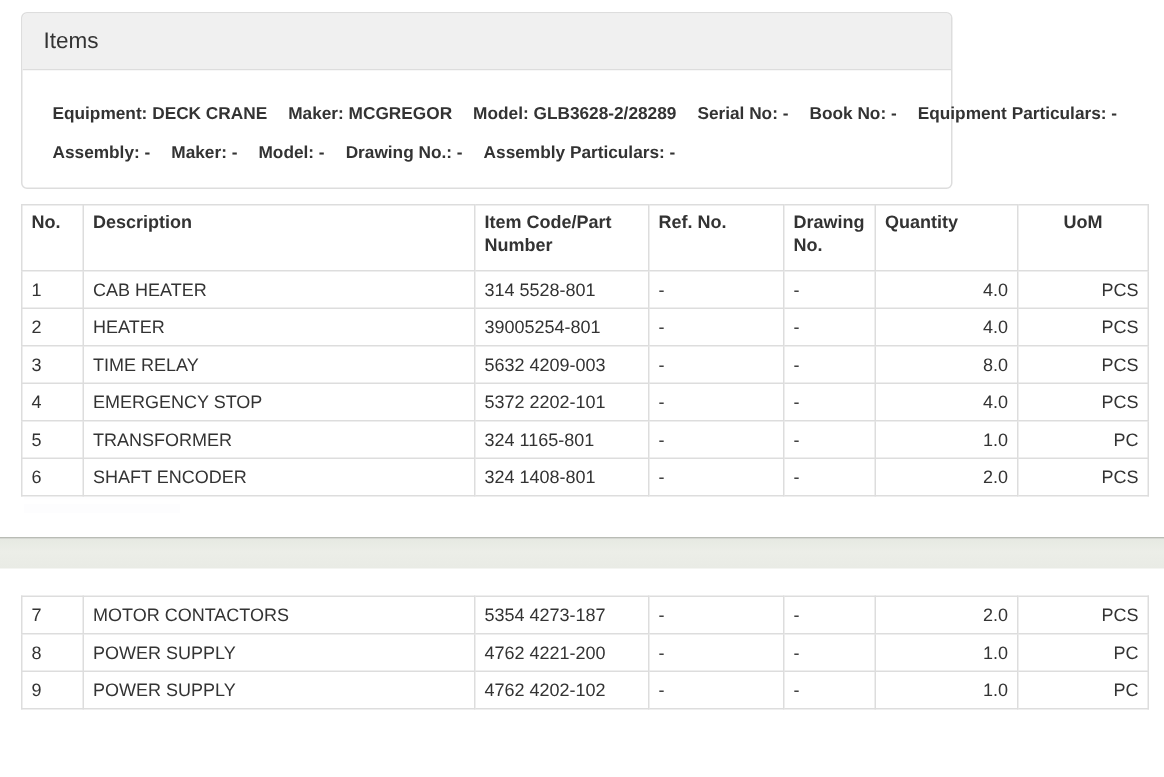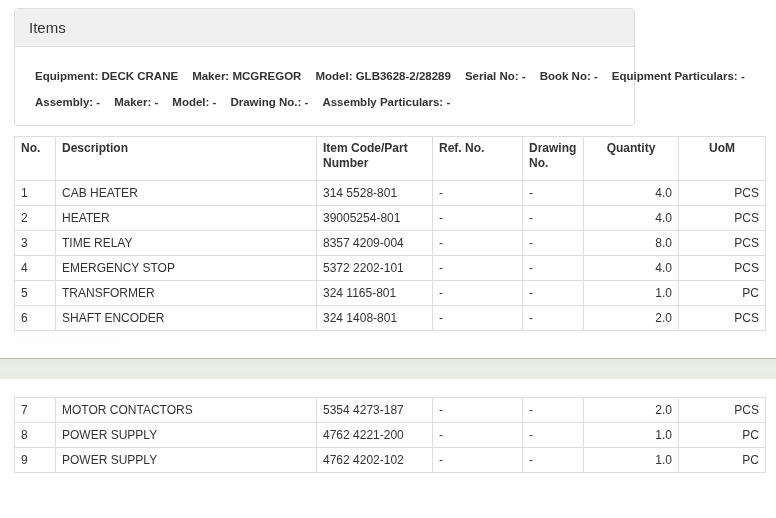--- a/index.html
+++ b/index.html
@@ -105,21 +105,21 @@
   }
 
   .col-no     { width: 41px; }
   .col-desc   { width: 261px; }
   .col-item   { width: 116px; }
   .col-ref    { width: 90px; margin-top: 12px; }
   .col-draw   { width: 61px; }
   .col-qty    { width: 95px; text-align: right; }
   .col-uom    { width: 87px; text-align: right; }
 
-  th.col-qty  { text-align: center; }
+  th.col-qty  { text-align: left; }
   th.col-uom  { text-align: center; }
 
   
   .ghost-block {
     position: absolute;
     left: 16px;
     top: 318px;
     width: 104px;
     line-height: 10px;
     font-size: 9px;
@@ -187,21 +187,21 @@
         <td class="col-desc">HEATER</td>
         <td class="col-item">39005254-801</td>
         <td class="col-ref">-</td>
         <td class="col-draw">-</td>
         <td class="col-qty">4.0</td>
         <td class="col-uom">PCS</td>
       </tr>
       <tr>
         <td class="col-no">3</td>
         <td class="col-desc">TIME RELAY</td>
-        <td class="col-item">8357 4209-004</td>
+        <td class="col-item">5632 4209-003</td>
         <td class="col-ref">-</td>
         <td class="col-draw">-</td>
         <td class="col-qty">8.0</td>
         <td class="col-uom">PCS</td>
       </tr>
       <tr>
         <td class="col-no">4</td>
         <td class="col-desc">EMERGENCY STOP</td>
         <td class="col-item">5372 2202-101</td>
         <td class="col-ref">-</td>

